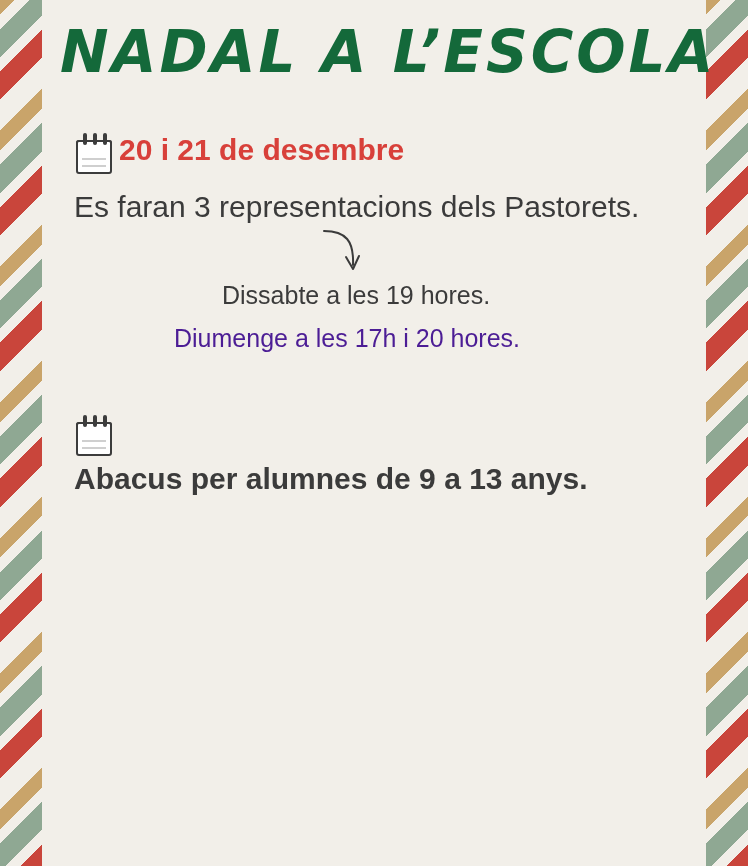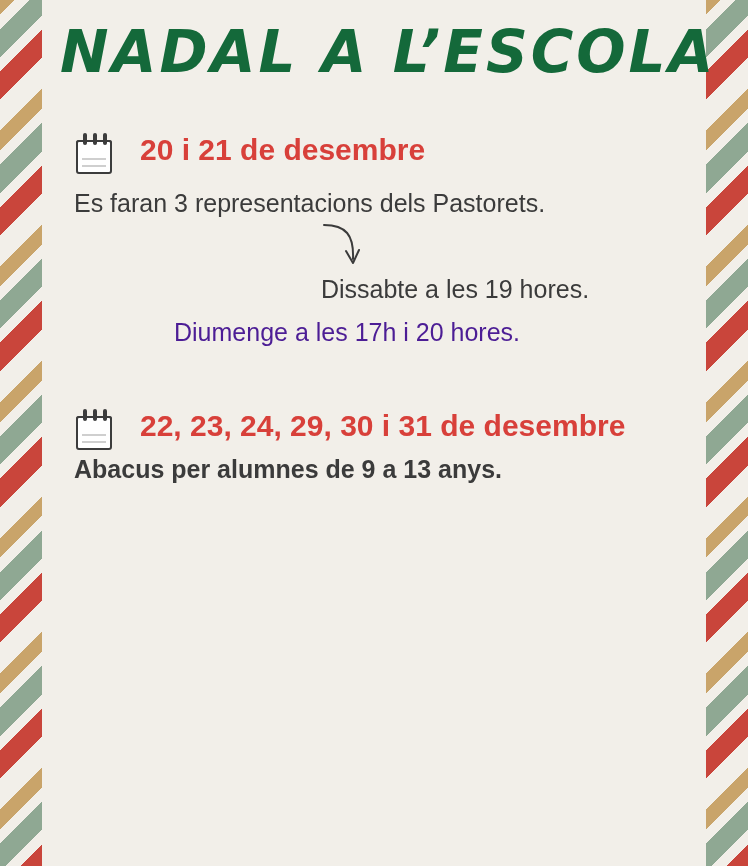--- a/index.html
+++ b/index.html
@@ -75,21 +75,21 @@
 
   
   .section { margin-top: 26px; padding-left: 14px; }
   .section.first { margin-top: 48px; }
   .section.second { margin-top: 60px; }
   .section.third { margin-top: 70px; }
 
   .head-row {
     display: flex;
     align-items: flex-start;
-    gap: 26px;
+    gap: 5px;
   }
 
   
   .cal-icon {
     position: relative;
     flex: 0 0 auto;
     width: 40px;
     height: 42px;
     margin-top: 2px;
   }
@@ -135,32 +135,31 @@
     font-weight: bold;
     font-size: 30px;
     line-height: 1.28;
     color: #d8403a;
     letter-spacing: 0px;
   }
 
   .body-text {
     margin-top: 12px;
     font-family: "Liberation Sans", sans-serif;
-    font-size: 25px;
+    font-size: 30px;
     line-height: 1.35;
     color: #3b3b3b;
   }
   .body-text.tight { margin-top: 10px; font-weight: bold; }
 
   .indent-1 {
     margin-top: 6px;
     margin-left: 148px;
     font-size: 25px;
     color: #3b3b3b;
-    text-align: center;
   }
   .indent-2 {
     margin-top: 14px;
     margin-left: 100px;
     font-size: 25px;
     color: #4c1d95;
   }
 
   .arrow-wrap {
     margin-top: 2px;
@@ -215,20 +214,19 @@
       <div class="head-row">
         <span class="cal-icon">
           <span class="top-bar"></span>
           <span class="body"></span>
           <span class="line l1"></span>
           <span class="line l2"></span>
           <span class="ring r1"></span>
           <span class="ring r2"></span>
           <span class="ring r3"></span>
         </span>
-        <span class="date-heading">22, 23, 24, 29, 30 i 31 de desembre</span>
       </div>
       <div class="body-text tight" style="margin-top:2px">Abacus per alumnes de 9 a 13 anys.</div>
     </div>
 
 
   </div>
 </div>
 
 </body></html>

